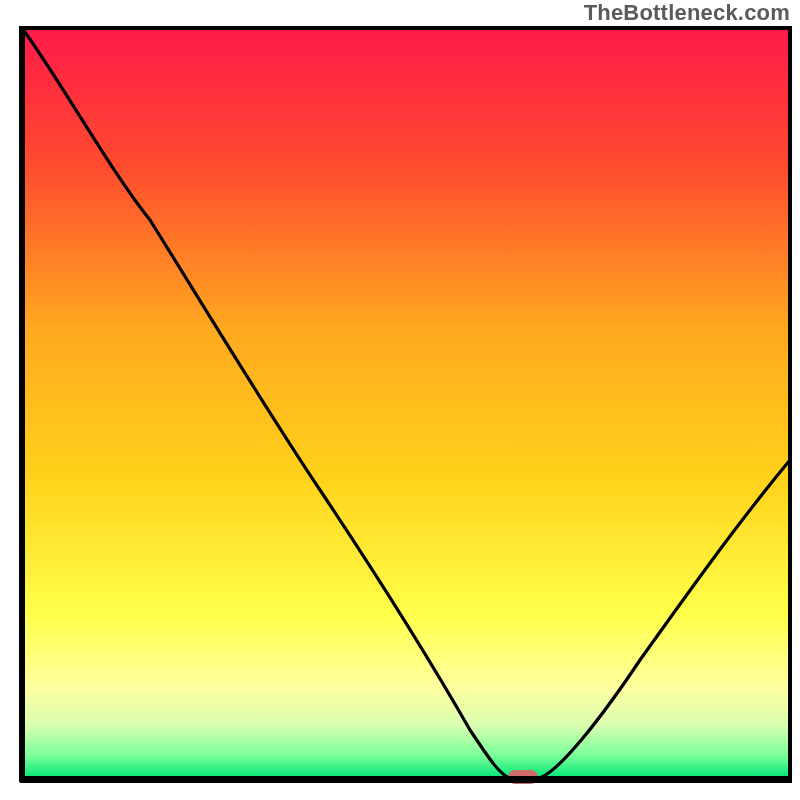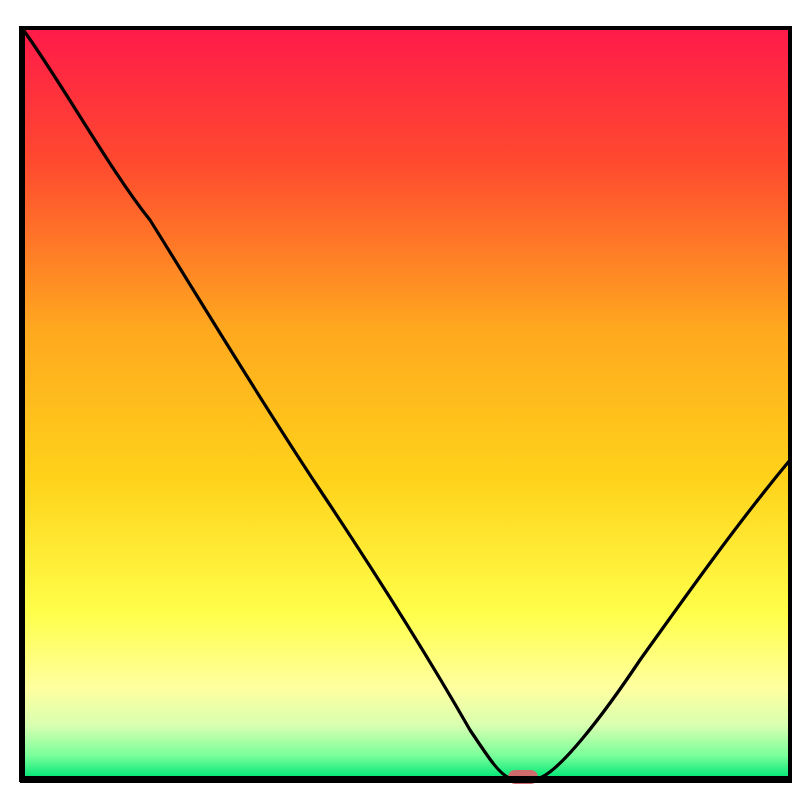--- a/index.html
+++ b/index.html
@@ -31,20 +31,21 @@
     left: 0;
     width: 800px;
     height: 800px;
   }
 </style>
 </head>
 <body>
 
 <div class="chart-container">
 
+  <div class="watermark">TheBottleneck.com</div>
 
   <svg class="plot" viewBox="0 0 800 800" preserveAspectRatio="none">
     <defs>
       <linearGradient id="bg-grad" x1="0" y1="0" x2="0" y2="1">
         <stop offset="0%" stop-color="#ff1a4a"></stop>
         <stop offset="18%" stop-color="#ff4a2f"></stop>
         <stop offset="40%" stop-color="#ffa81f"></stop>
         <stop offset="60%" stop-color="#ffd21a"></stop>
         <stop offset="78%" stop-color="#ffff4a"></stop>
         <stop offset="88%" stop-color="#ffffa0"></stop>

